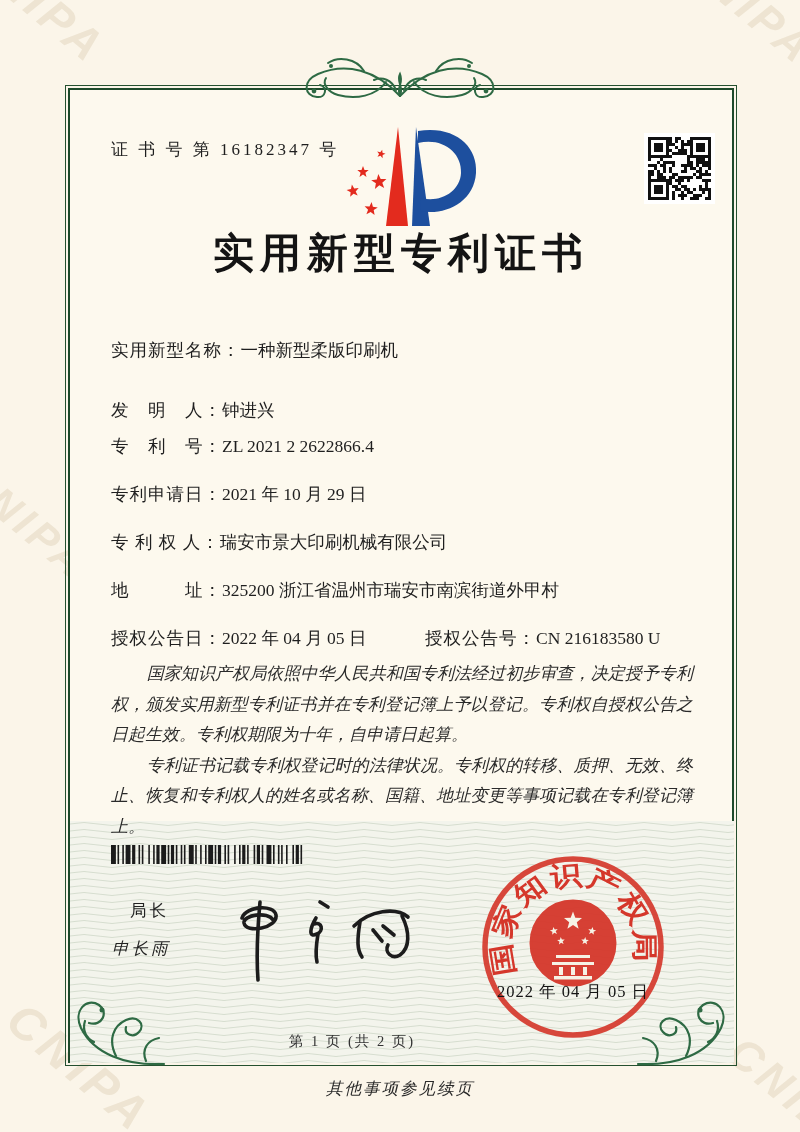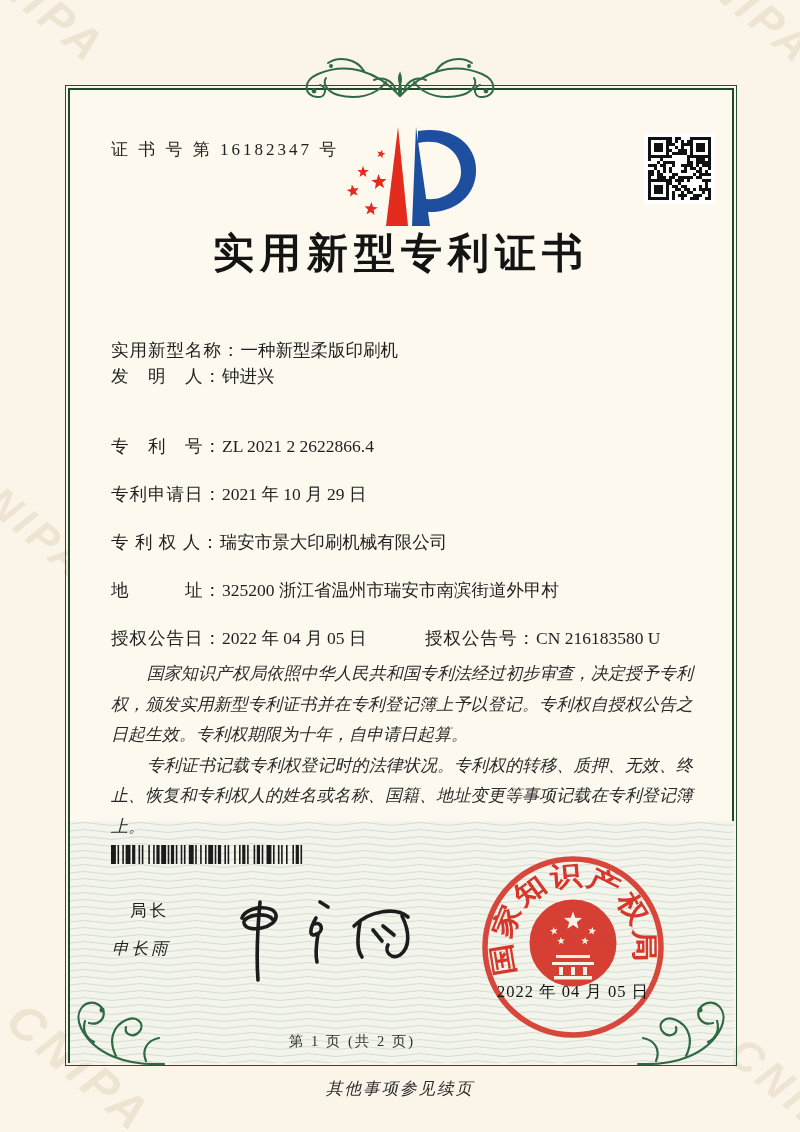--- a/index.html
+++ b/index.html
@@ -28,21 +28,21 @@
   .orn svg { display:block; }
 
   
   .abs { position:absolute; z-index:4; color:#1f1f1f; }
   .cert-no { left:111px; top:138px; font-size:17px; letter-spacing:3px; }
   .logo { left:332px; top:124px; width:150px; height:114px; z-index:2; }
   .qr { left:644px; top:133px; width:71px; height:71px; background:#fff; padding:4px; z-index:4; }
   .title { left:65px; top:226px; width:672px; text-align:center; font-size:41px;
            font-weight:bold; letter-spacing:6px; color:#141414; }
   .field { left:111px; font-size:17.5px; width:590px; white-space:nowrap; }
-  .f1{top:338px} .f2{top:364px} .f3{top:434px} .f4{top:482px} .f5{top:530px} .f6{top:578px} .f7{top:626px}
+  .f1{top:338px} .f2{top:398px} .f3{top:434px} .f4{top:482px} .f5{top:530px} .f6{top:578px} .f7{top:626px}
   .field .lbl { letter-spacing:1px; }
   .grant-right { position:absolute; left:314px; top:0; }
   .paras { left:111px; top:659px; width:582px; font-size:17px; line-height:30.5px;
            font-style:italic; text-align:justify; color:#2a2a2a; }
   .paras p { text-indent:2.1em; }
 
   
   .waveband { position:absolute; left:70px; top:821px; width:664px; height:242px;
               background:#f3f4ec; overflow:hidden; z-index:2; }
   .waveband svg path { fill:none; stroke:#ccd5c6; stroke-width:1; opacity:.75; }

